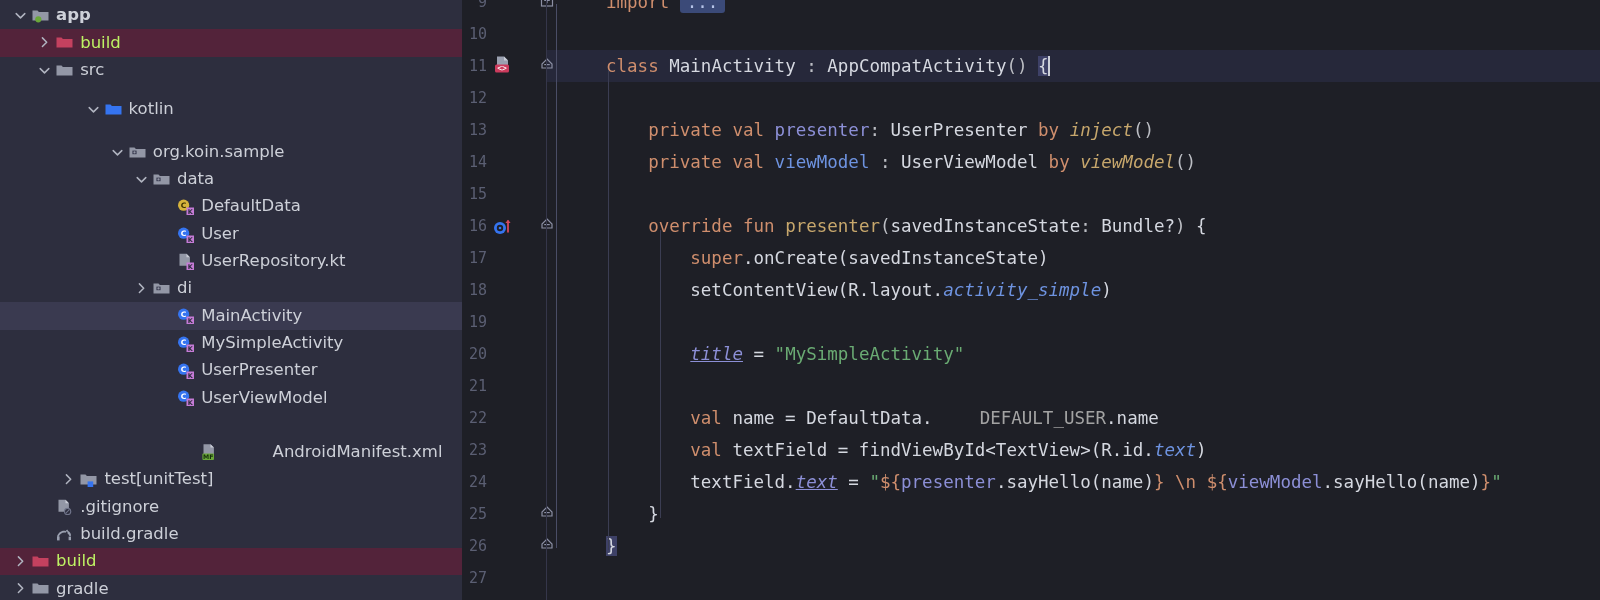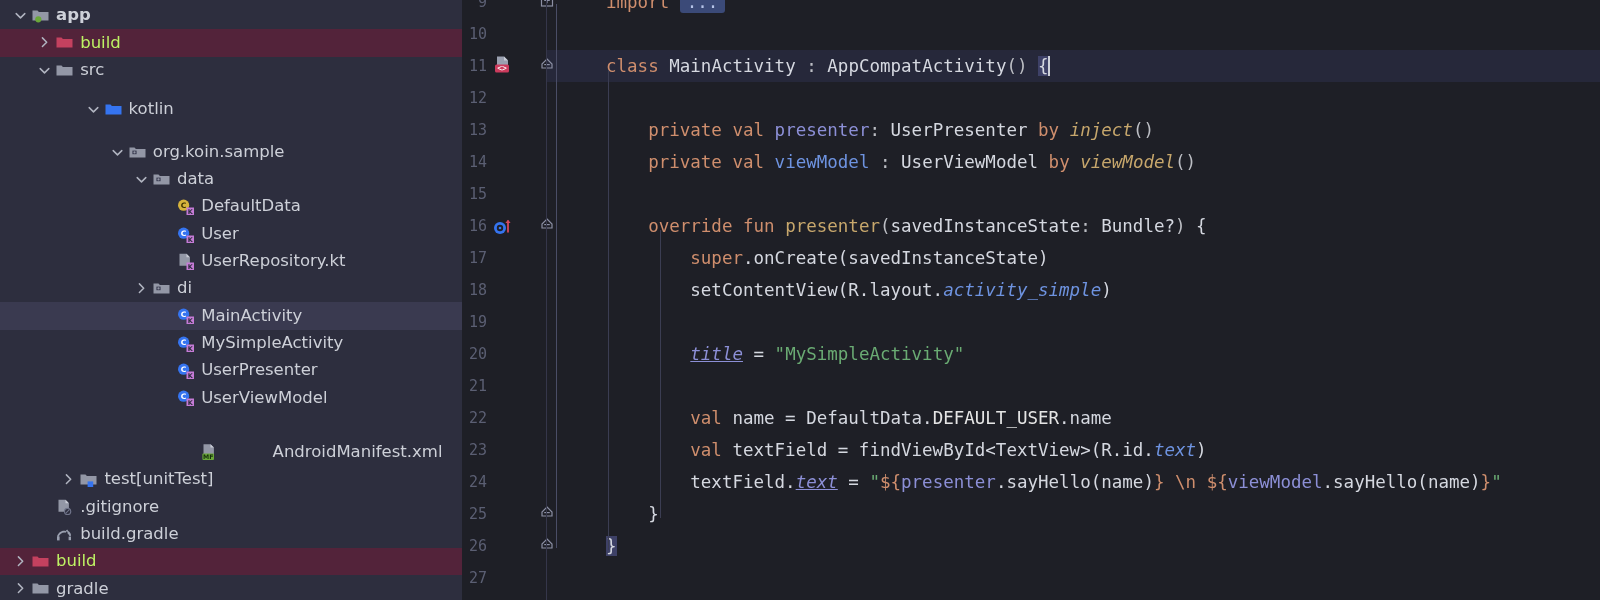--- a/index.html
+++ b/index.html
@@ -75,21 +75,21 @@
   
   .k   {color:#cf8e6d;}            
   .fld {color:#8c8fd6;}            
   .fld2{color:#6e93e0;}            
   .cls {color:#d5d8e0;}            
   .del {color:#bcbec4;}            
   .str {color:#6aab73;}            
   .ital{font-style:italic;}
   .inj {color:#c7a76c;font-style:italic;}  
   .sfld{color:#8c8fd6;font-style:italic;text-decoration:underline;}
-  .cnst{color:#e5e5e5;}
+  .cnst{color:#a3a3a3;margin-left:47px;}
   .esc {color:#cf8e6d;}
   .bracehl{background:#3e4167;}
   .foldph{background:#3b4a78;color:#b6c4e8;border-radius:3px;padding:1px 7px;}
   .caret{display:inline-block;width:2px;height:20px;background:#cdd0d8;
          vertical-align:-4px;margin-left:-1px;}
 </style>
 </head>
 <body>
 
 <div id="app">

